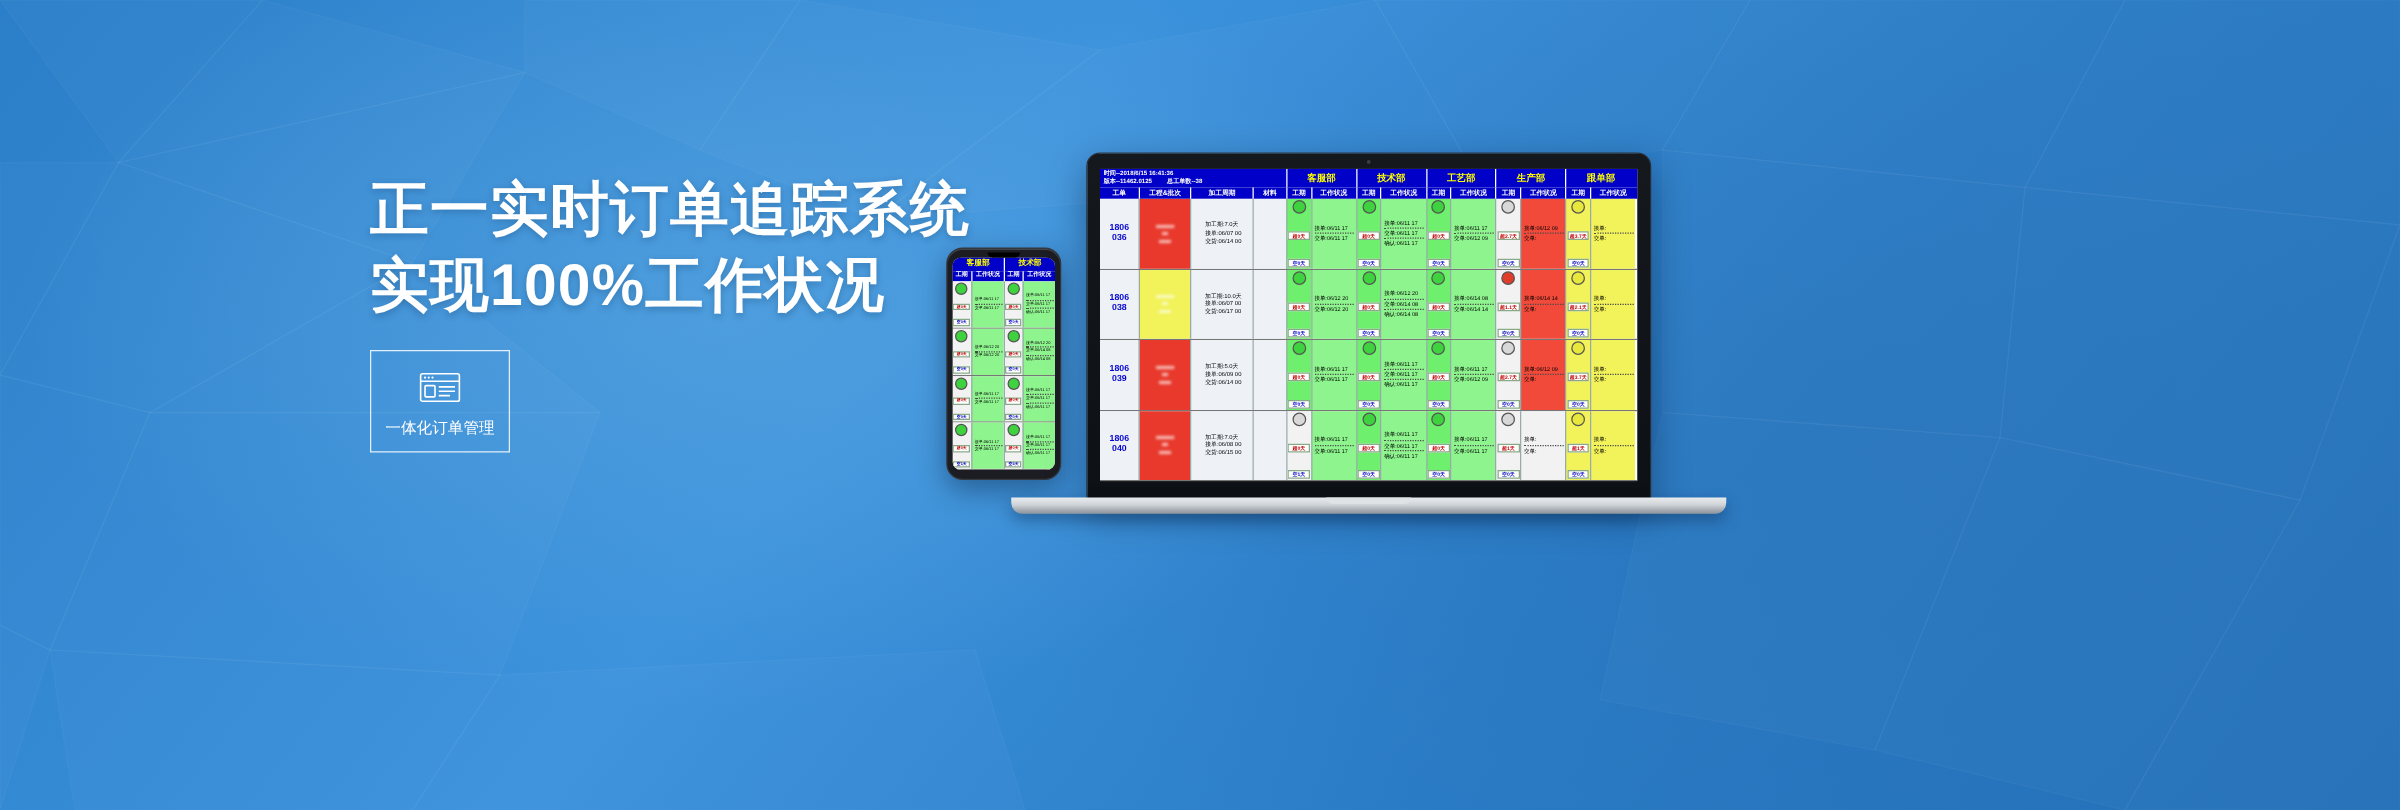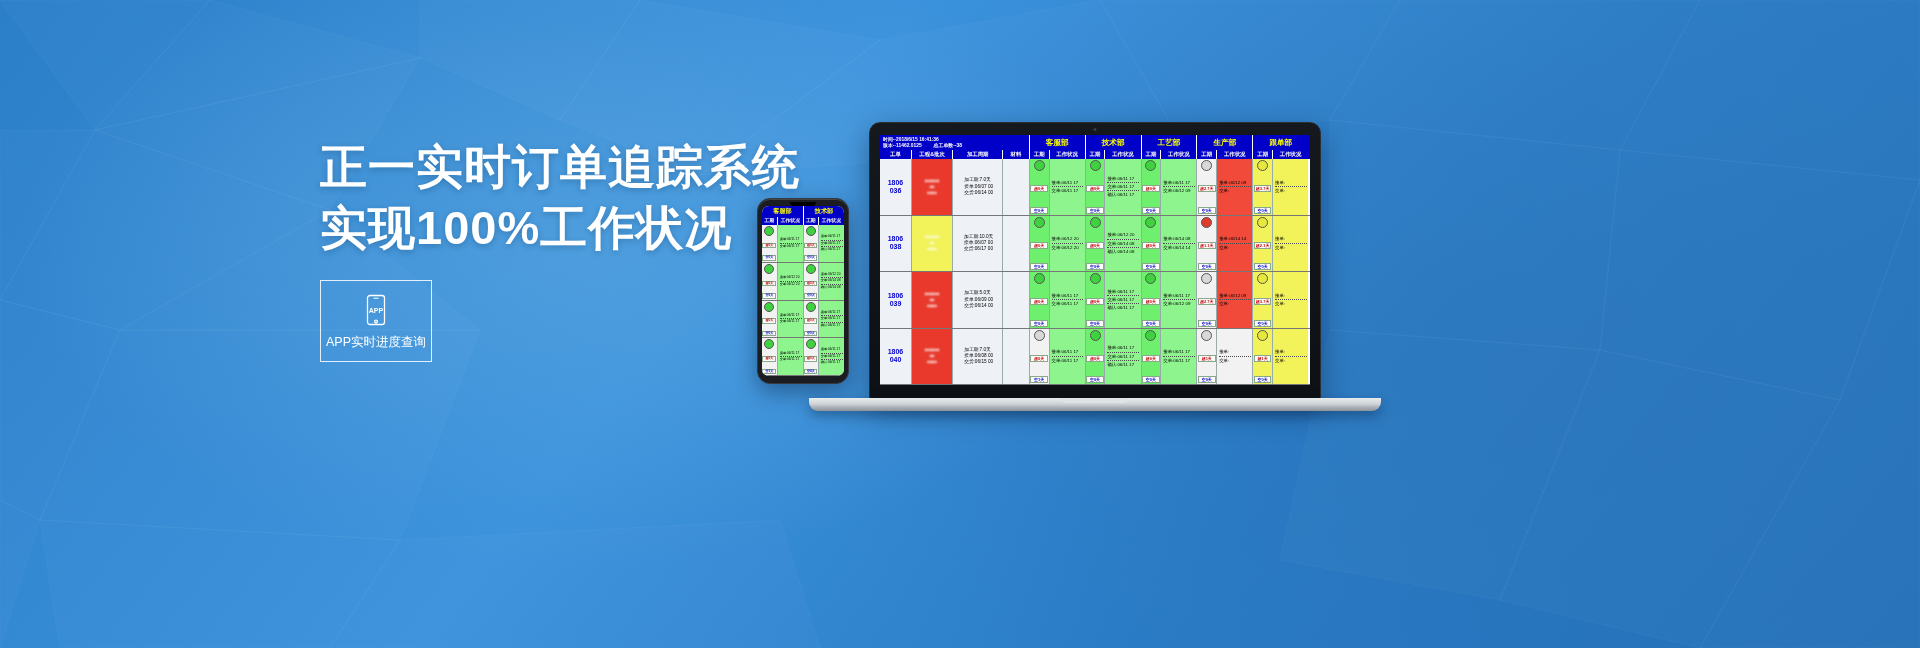--- a/index.html
+++ b/index.html
@@ -15,21 +15,21 @@
     position:absolute; inset:0;
     background:
       radial-gradient(ellipse 900px 520px at 30% 38%, rgba(96,170,226,.55) 0%, rgba(96,170,226,0) 62%),
       radial-gradient(ellipse 1100px 700px at 78% 55%, rgba(40,110,180,.42) 0%, rgba(40,110,180,0) 65%),
       linear-gradient(128deg, #2b7fc8 0%, #3b92dc 38%, #2a7cc6 68%, #2470b8 100%);
     overflow:hidden;
   }
   #poly { position:absolute; inset:0; opacity:.5; }
 
   
-  .copy { position:absolute; left:296px; top:136px; width:620px;margin-left:24px; }
+  .copy { position:absolute; left:296px; top:136px; width:620px; }
   .headline {
     color:#fff; font-weight:bold; font-size:47px; line-height:1.30;
     letter-spacing:1px;
     text-shadow: 0 2px 6px rgba(10,50,90,.30);
     white-space:nowrap;
   }
   .headline .l2 { display:block; }
 
   .features { display:flex; margin-top:22px; }
   .feature {
@@ -154,33 +154,38 @@
   </svg>
 
   <div class="copy">
     <div class="headline">
       <span>正一实时订单追踪系统</span>
       <span class="l2">实现100%工作状况</span>
     </div>
 
     <div class="features">
 
-
-
       <div class="feature">
         <div class="f-ico">
-          <svg width="24" height="32" viewBox="0 0 24 32" fill="none" stroke="#ffffff" stroke-width="1.3">
-            <rect x="3.5" y="1.5" width="17" height="29" rx="2.6"></rect>
-            <line x1="9.5" y1="4.2" x2="14.5" y2="4.2" stroke-width="1"></line>
-            <circle cx="12" cy="27.6" r="1.4"></circle>
-            <text x="12" y="19" font-size="7" font-family="Liberation Sans, sans-serif" fill="#ffffff" stroke="none" text-anchor="middle" font-weight="bold">APP</text>
+          <svg width="34" height="26" viewBox="0 0 34 26" fill="none" stroke="#ffffff" stroke-width="1.3">
+            <rect x="1.5" y="2" width="31" height="22" rx="1.5"></rect>
+            <line x1="1.5" y1="8" x2="32.5" y2="8"></line>
+            <circle cx="5" cy="5" r="0.9" fill="#fff" stroke="none"></circle>
+            <circle cx="8" cy="5" r="0.9" fill="#fff" stroke="none"></circle>
+            <circle cx="11" cy="5" r="0.9" fill="#fff" stroke="none"></circle>
+            <rect x="5" y="11.5" width="8" height="9" rx="0.8"></rect>
+            <line x1="16" y1="12.5" x2="29" y2="12.5"></line>
+            <line x1="16" y1="16" x2="29" y2="16"></line>
+            <line x1="16" y1="19.5" x2="25" y2="19.5"></line>
           </svg>
         </div>
-        <div class="f-label">APP实时进度查询</div>
+        <div class="f-label">一体化订单管理</div>
       </div>
+
+
 
     </div>
   </div>
 
   <div id="phone">
     <div class="notch"></div>
     <div id="phone-screen">
         <div class="erp" style="font-size: 2.6px;">
           <div class="erp-top" style="height: 11px;">
             <div class="erp-dept" style="width: 50%; font-size: 6.2px; border-left: none;">客服部</div>

